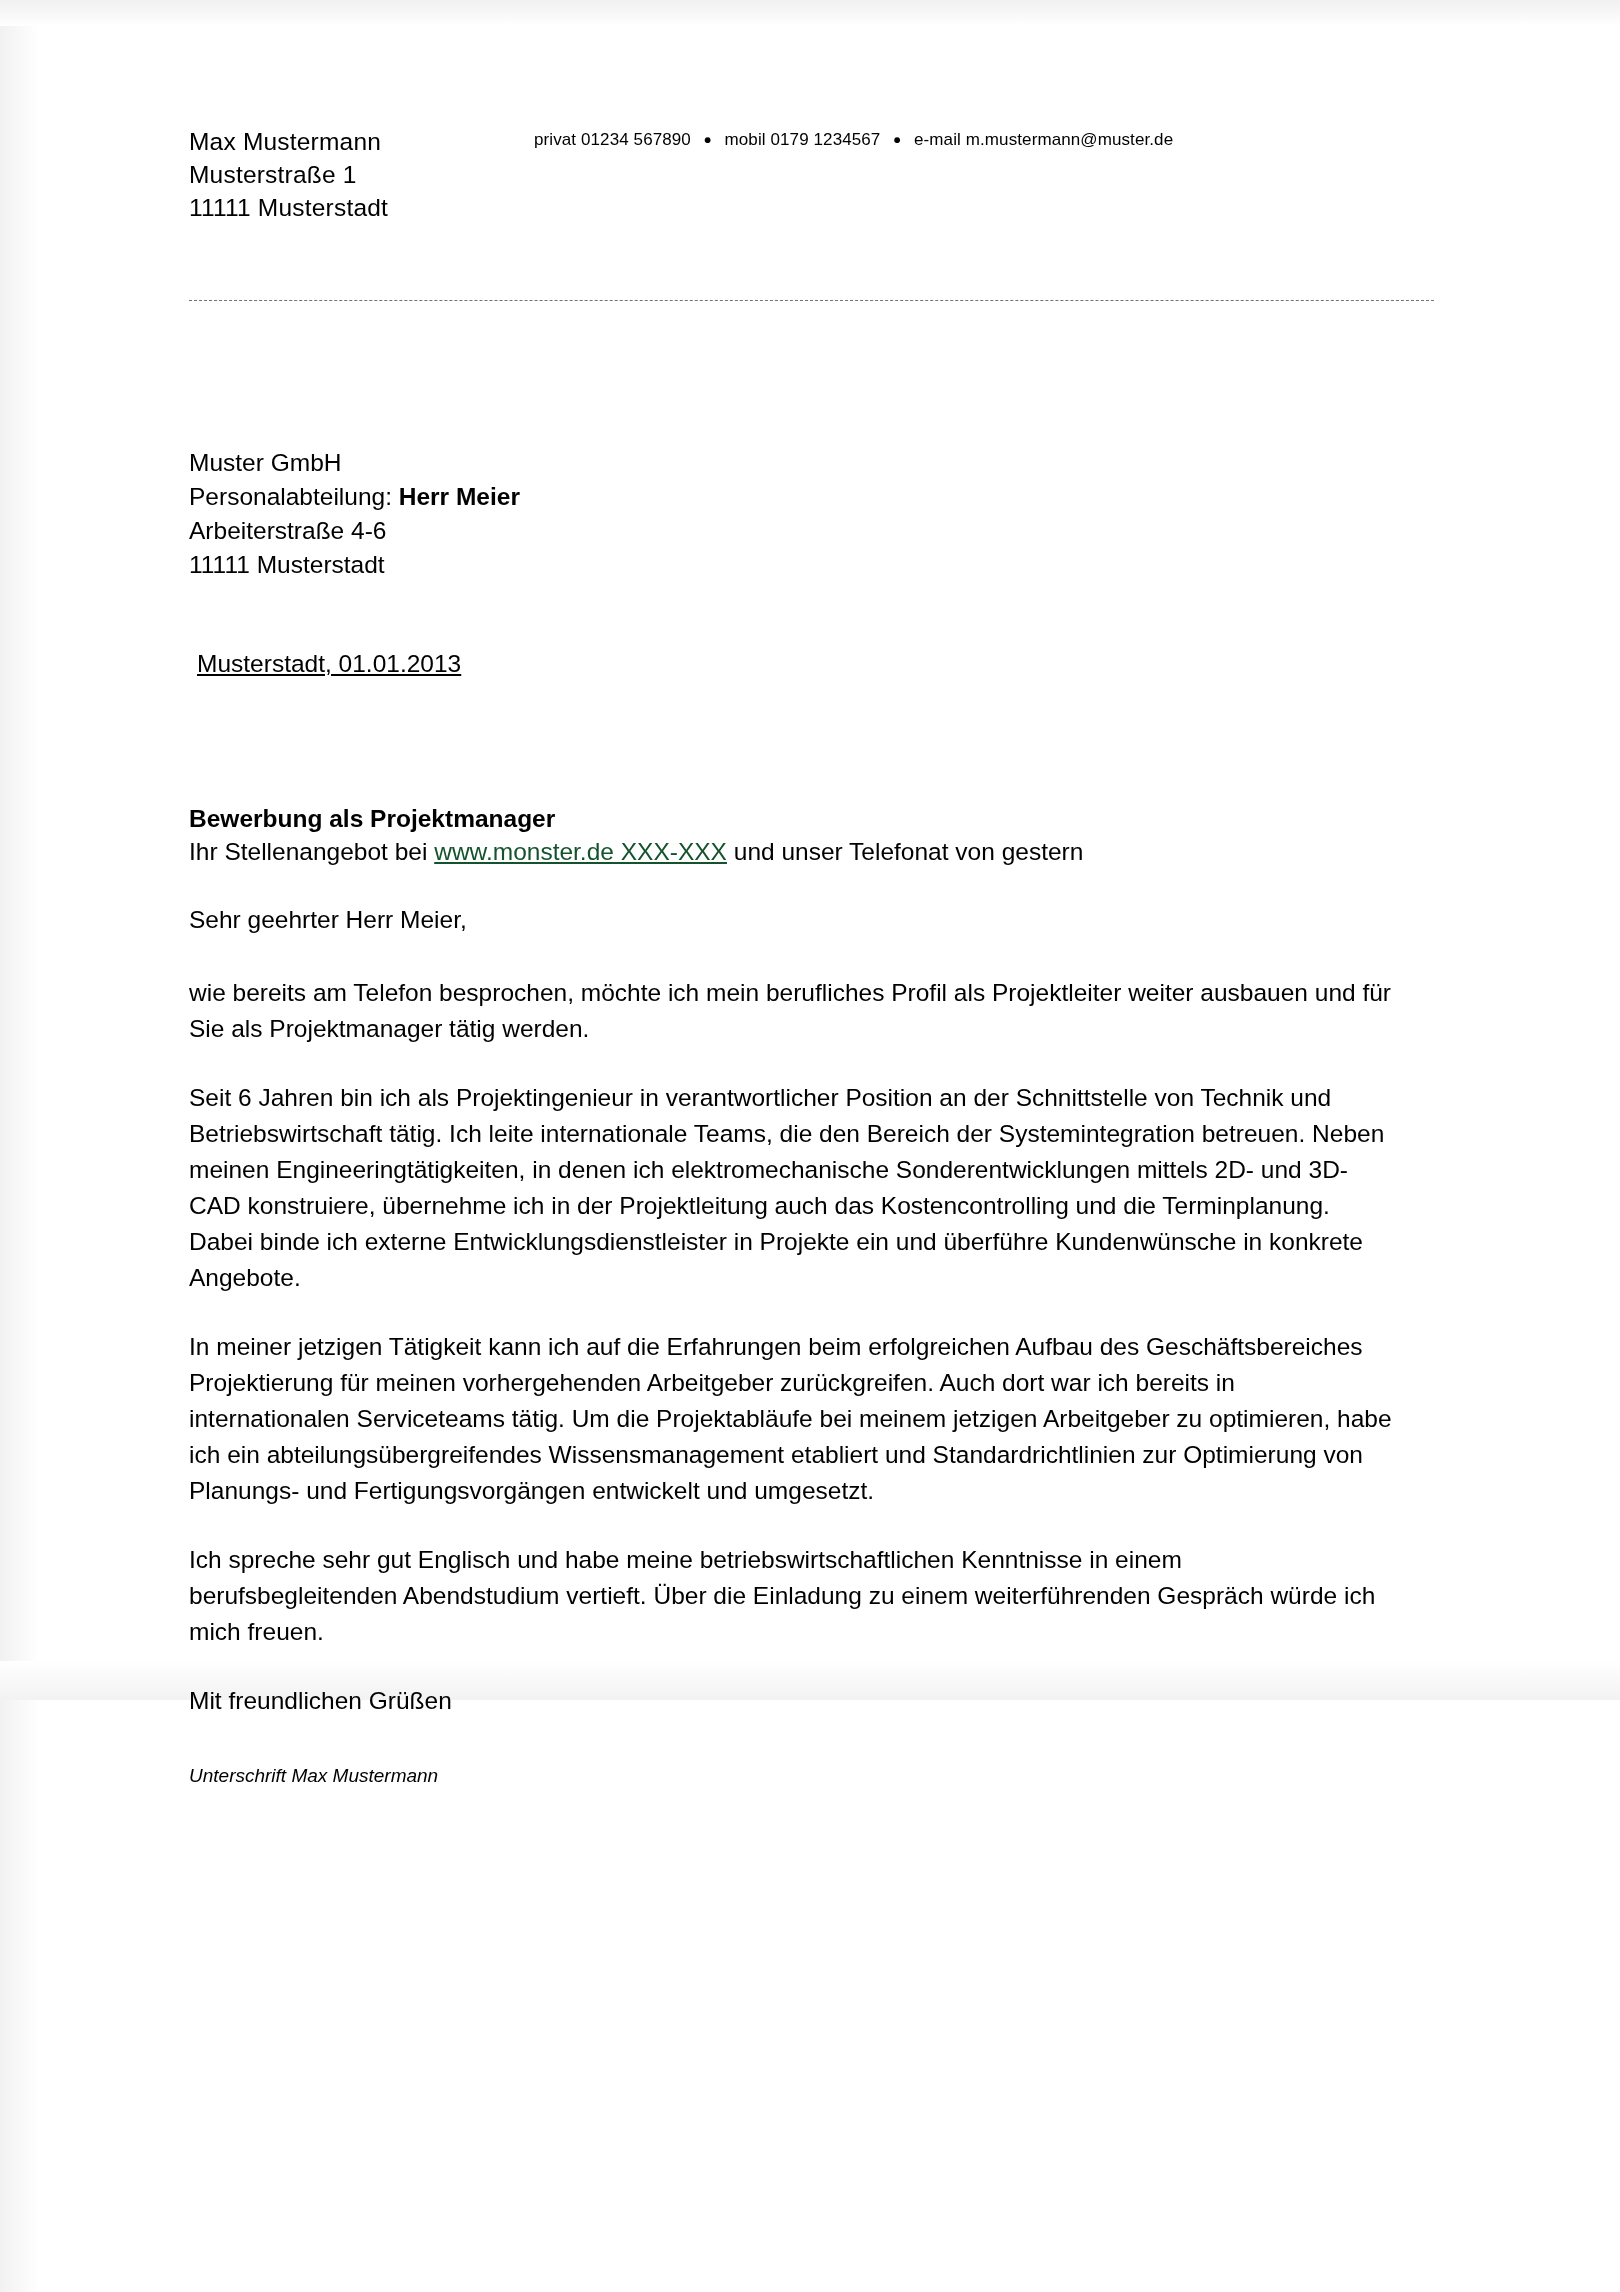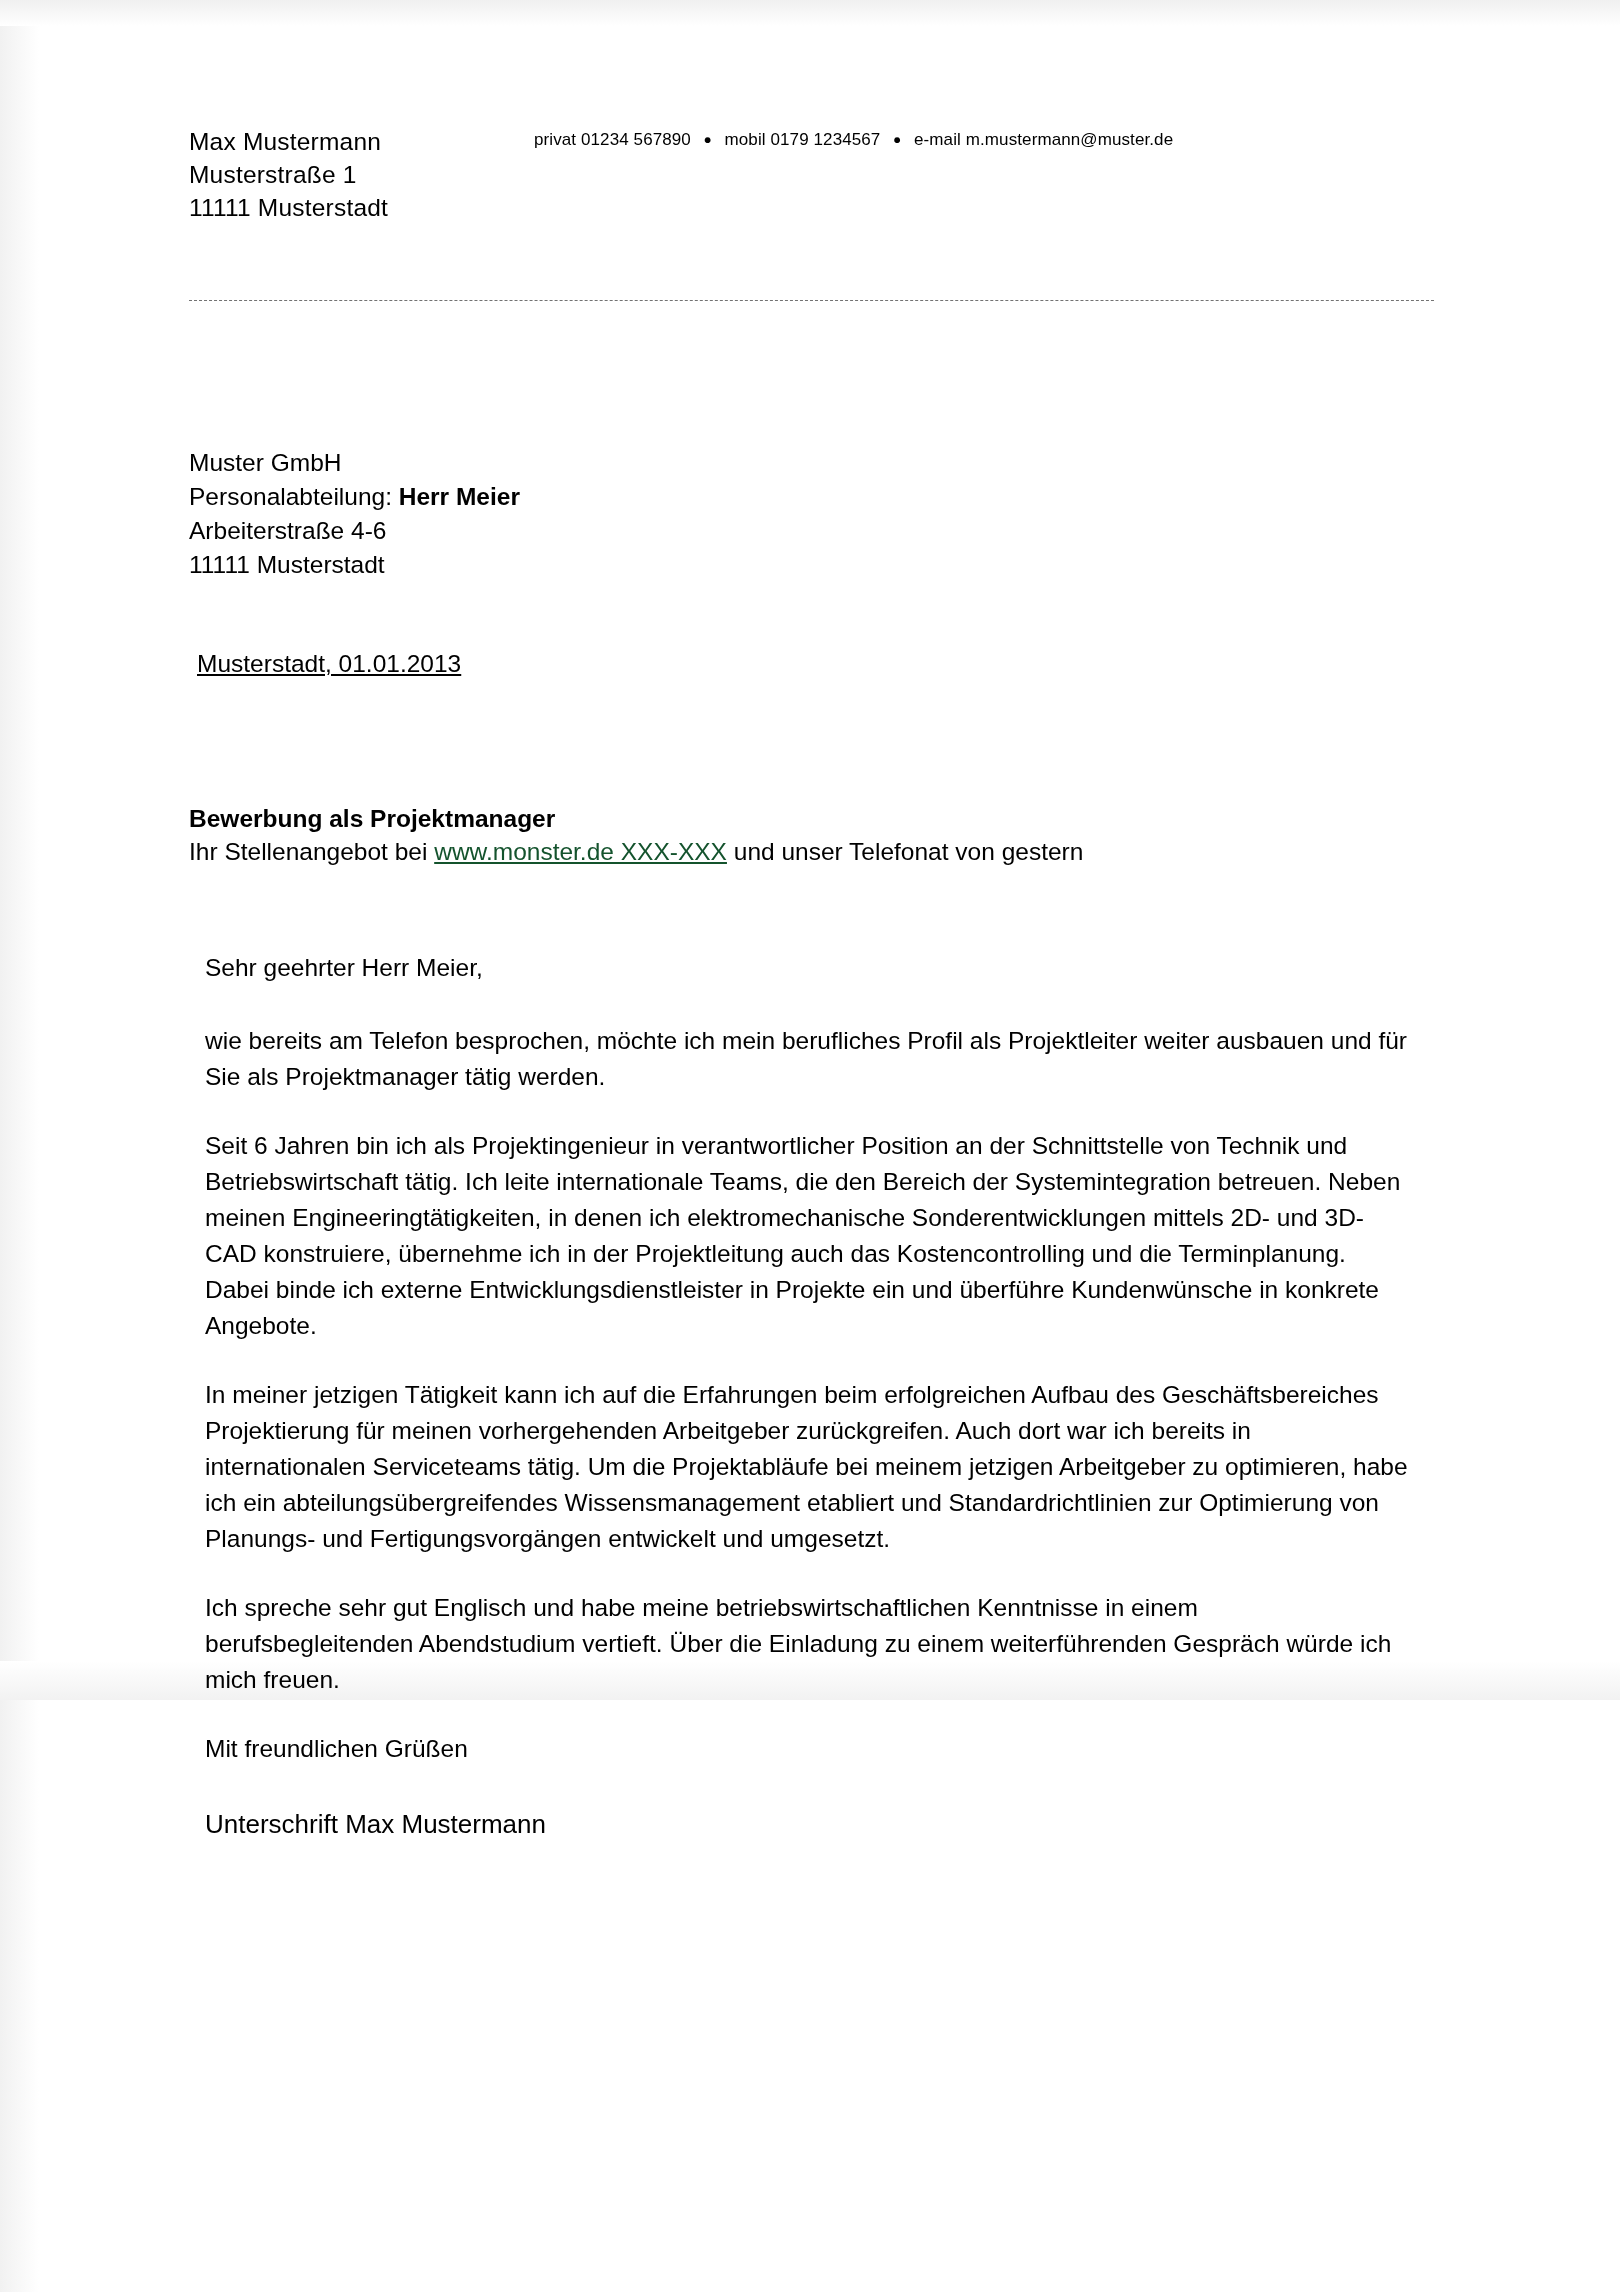--- a/index.html
+++ b/index.html
@@ -112,34 +112,34 @@
   }
   .subject .bold { font-weight: bold; }
   .link {
     color: #14532d;
     text-decoration: underline;
   }
 
   
   .body {
     position: absolute;
-    left: 16px;
+    left: 0;
     top: 902px;
     width: 1206px;
     font-size: 24.5px;
     line-height: 36px;
-    margin-top: 48px;
   }
   .body p {
     margin: 0 0 33px 0;
   }
   .salutation { margin-bottom: 37px !important; }
   .closing { margin-bottom: 39px !important; }
   .signature {
-    font-size: 26px;
+    font-style: italic;
+    font-size: 19px;
     margin: 0;
   }
 </style>
 </head>
 <body>
 
 <div class="page">
   <div class="page-shade-left"></div>
   <div class="page-shade-top"></div>
   <div class="page-shade-bottom"></div>

